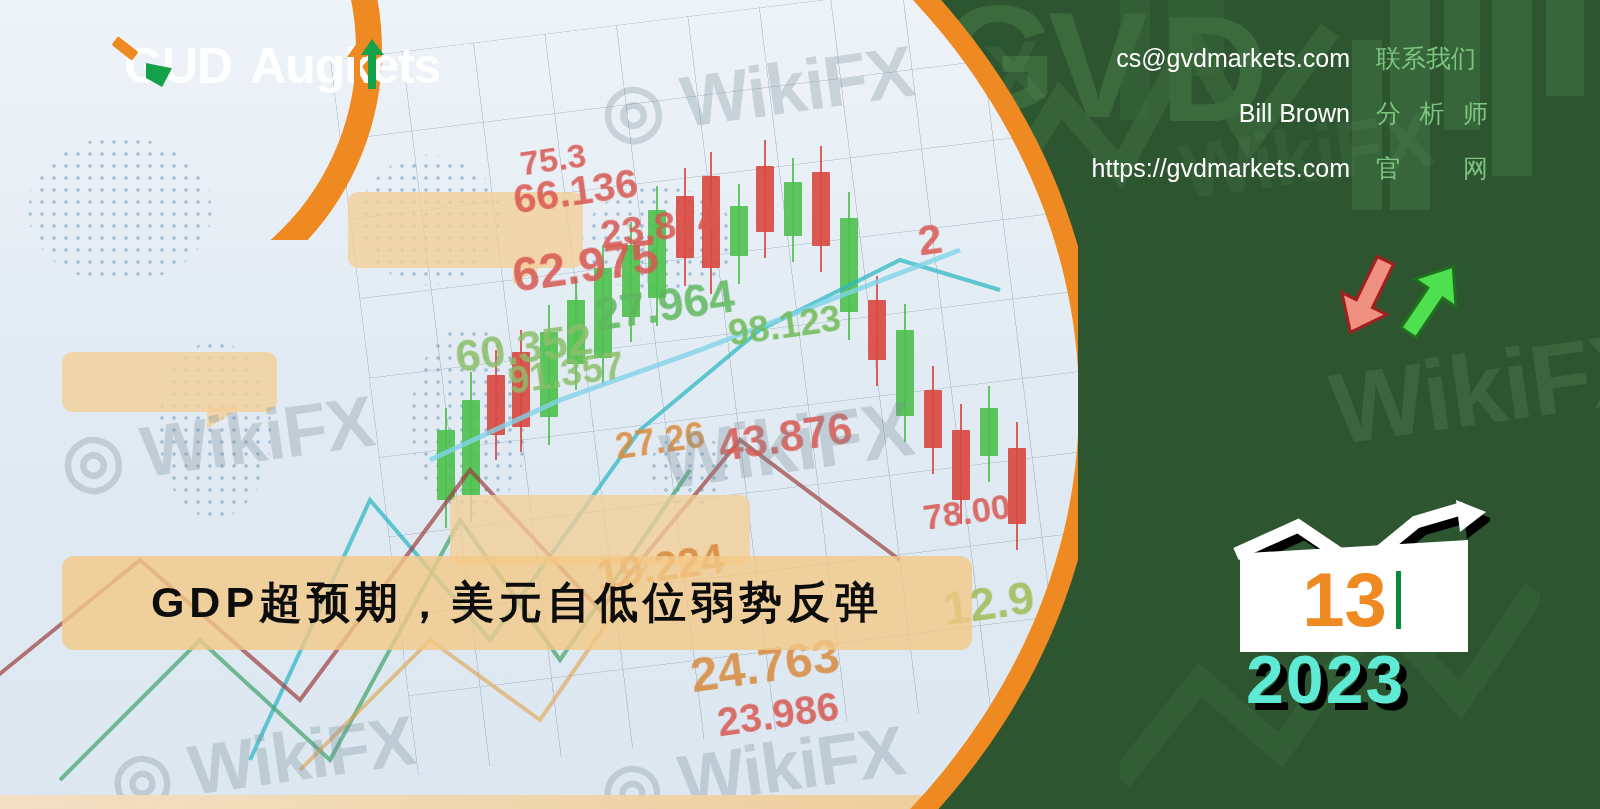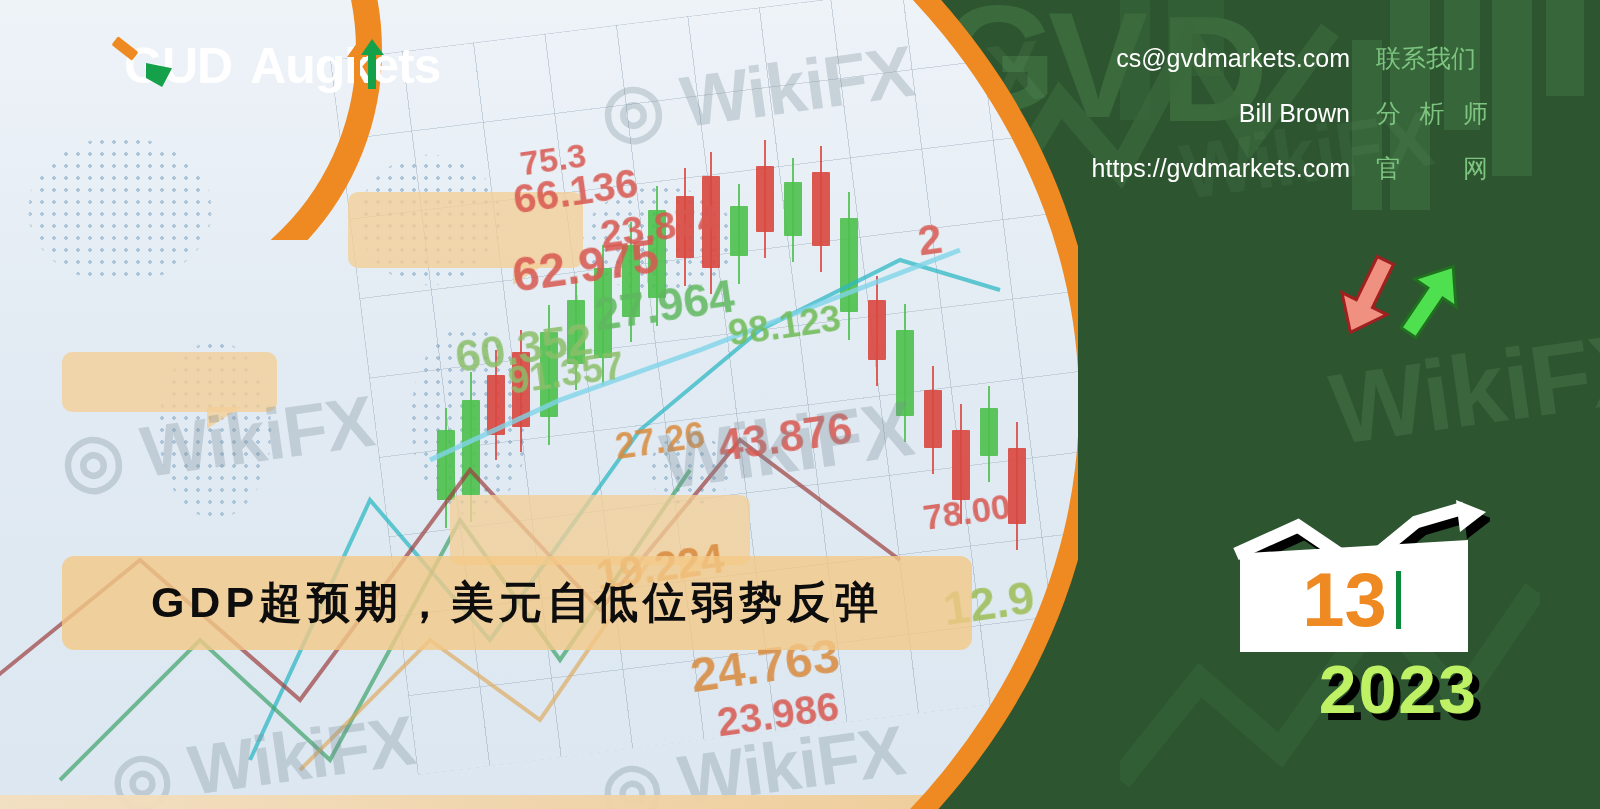--- a/index.html
+++ b/index.html
@@ -203,25 +203,24 @@
   }
   .dnum{
     font-size:76px; font-weight:700; color:#ef8a22; line-height:1;
     font-family:"Liberation Sans", sans-serif;
   }
   .dsep{
     width:5px; height:58px; background:#0b8a3c; margin:0 7px;
   }
   .date-year{
     position:absolute; left:1246px; top:645px; width:232px;
-    text-align:right; font-size:68px; font-weight:700; color:#bef264;
+    text-align:left; font-size:68px; font-weight:700; color:#5eead4;
     line-height:1; letter-spacing:2px;
     font-family:"Liberation Sans", sans-serif;
     text-shadow:7px 7px 0 #000;
-    margin-top:10px;
   }
   .date-arrow{ position:absolute; left:1228px; top:496px; width:262px; height:90px; }
 </style>
 </head>
 <body>
 
 <div id="banner">
 
   <div class="bg-layer">
     <div class="bg-bar" style="left:1390px;top:0;width:40px;height:210px;"></div>

